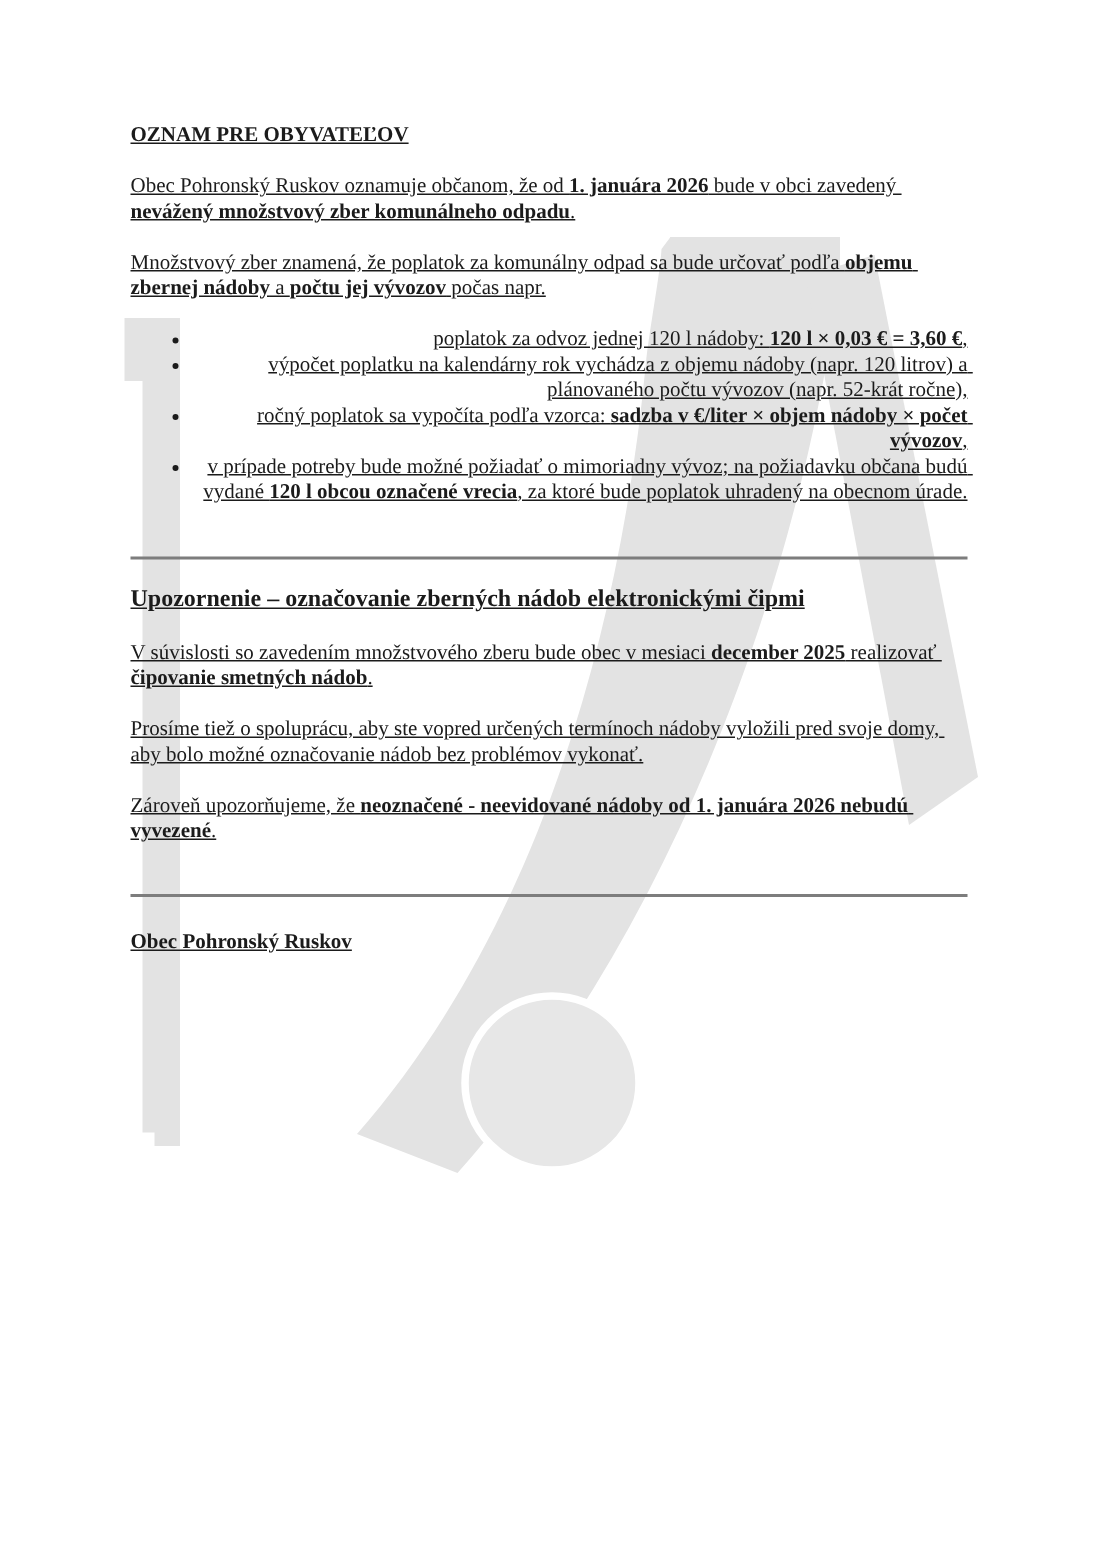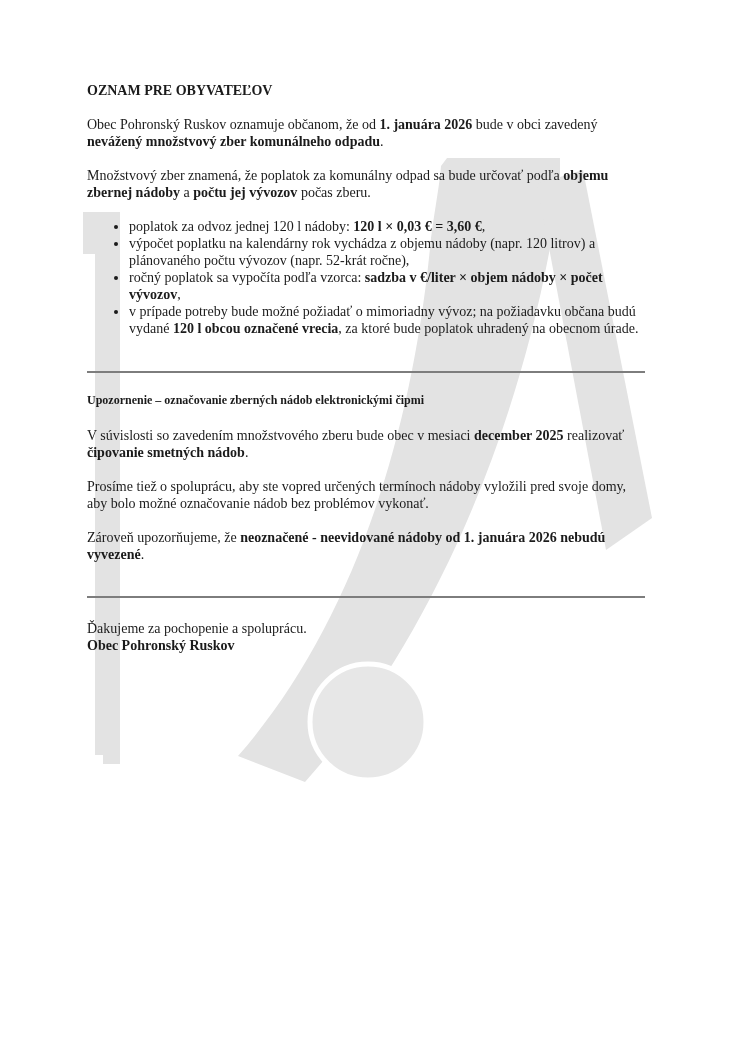--- a/index.html
+++ b/index.html
@@ -14,43 +14,45 @@
     width:733px;height:1037px;
     background:var(--page_bg);
     font-family:"Liberation Serif","DejaVu Serif",serif;
     color:var(--text);
     overflow:hidden;
   }
   .page{
     position:relative;
     width:639px;height:1037px;
     background:var(--page_bg);
+    text-decoration:underline;
   }
   .watermark{
     position:absolute;left:0;top:0;width:733px;height:1037px;
     z-index:0;pointer-events:none;
   }
   .content{
     position:relative;z-index:1;
     padding:82px 88px 0 87px;
     width:558px;
     font-size:14px;line-height:17px;
   }
   .content p{margin:0 0 17px 0;white-space:pre-wrap;}
   .content p.tight{margin-bottom:0;}
   .title{font-weight:bold;}
   .bold{font-weight:bold;}
   h2.section-heading{
-    font-size:12px;line-height:20px;font-weight:bold;
+    font-size:16px;line-height:20px;font-weight:bold;
     margin:0 0 17px 0;
   }
   ul.bullets{
     margin:0 0 17px 0;
     padding:0 0 0 42px;
     list-style:disc outside;
+    text-align:right;
   }
   ul.bullets li{margin:0;padding:0;white-space:pre-wrap;}
   hr{
     border:none;border-top:2px solid var(--divider);
     width:100%;
   }
   hr.hr1{margin:34px 0 17px 0;}
   hr.hr2{margin:33px 0 22px 0;}
   strong{font-weight:bold;}
 </style>
@@ -76,38 +78,37 @@
 
       <circle cx="368" cy="722" r="58" fill="var(--watermark_light)" stroke="#ffffff" stroke-width="5"></circle>
     </g>
   </svg>
 
   <div class="content">
 
     <p class="title">OZNAM PRE OBYVATEĽOV</p>
 
     <p><span>Obec Pohronský Ruskov oznamuje občanom, že od </span><strong>1. januára 2026</strong><span> bude v obci zavedený </span><strong>nevážený množstvový zber komunálneho odpadu</strong><span>.</span></p>
-    <p><span>Množstvový zber znamená, že poplatok za komunálny odpad sa bude určovať podľa </span><strong>objemu zbernej nádoby</strong><span> a </span><strong>počtu jej vývozov</strong><span> počas zberu.</span></p>
+    <p><span>Množstvový zber znamená, že poplatok za komunálny odpad sa bude určovať podľa </span><strong>objemu zbernej nádoby</strong><span> a </span><strong>počtu jej vývozov</strong><span> počas napr.</span></p>
 
     <p class="tight"></p>
 
     <ul class="bullets">
       <li><span>poplatok za odvoz jednej 120 l nádoby: </span><strong>120 l × 0,03 € = 3,60 €</strong><span>,</span></li>
       <li><span>výpočet poplatku na kalendárny rok vychádza z objemu nádoby (napr. 120 litrov) a plánovaného počtu vývozov (napr. 52-krát ročne),</span></li>
       <li><span>ročný poplatok sa vypočíta podľa vzorca: </span><strong>sadzba v €/liter × objem nádoby × počet vývozov</strong><span>,</span></li>
       <li><span>v prípade potreby bude možné požiadať o mimoriadny vývoz; na požiadavku občana budú vydané </span><strong>120 l obcou označené vrecia</strong><span>, za ktoré bude poplatok uhradený na obecnom úrade.</span></li>
     </ul>
 
     <hr class="hr1">
 
     <h2 class="section-heading">Upozornenie – označovanie zberných nádob elektronickými čipmi</h2>
 
     <p><span>V súvislosti so zavedením množstvového zberu bude obec v mesiaci </span><strong>december 2025</strong><span> realizovať </span><strong>čipovanie smetných nádob</strong><span>.</span></p>
     <p><span>Prosíme tiež o spoluprácu, aby ste vopred určených termínoch nádoby vyložili pred svoje domy, aby bolo možné označovanie nádob bez problémov vykonať.</span></p>
     <p><span>Zároveň upozorňujeme, že </span><strong>neoznačené - neevidované nádoby od 1. januára 2026 nebudú vyvezené</strong><span>.</span></p>
 
     <hr class="hr2">
 
-    <p class="tight">Ďakujeme za pochopenie a spoluprácu.</p>
     <p class="bold">Obec Pohronský Ruskov</p>
 
   </div>
 </div>
 
 </body></html>

